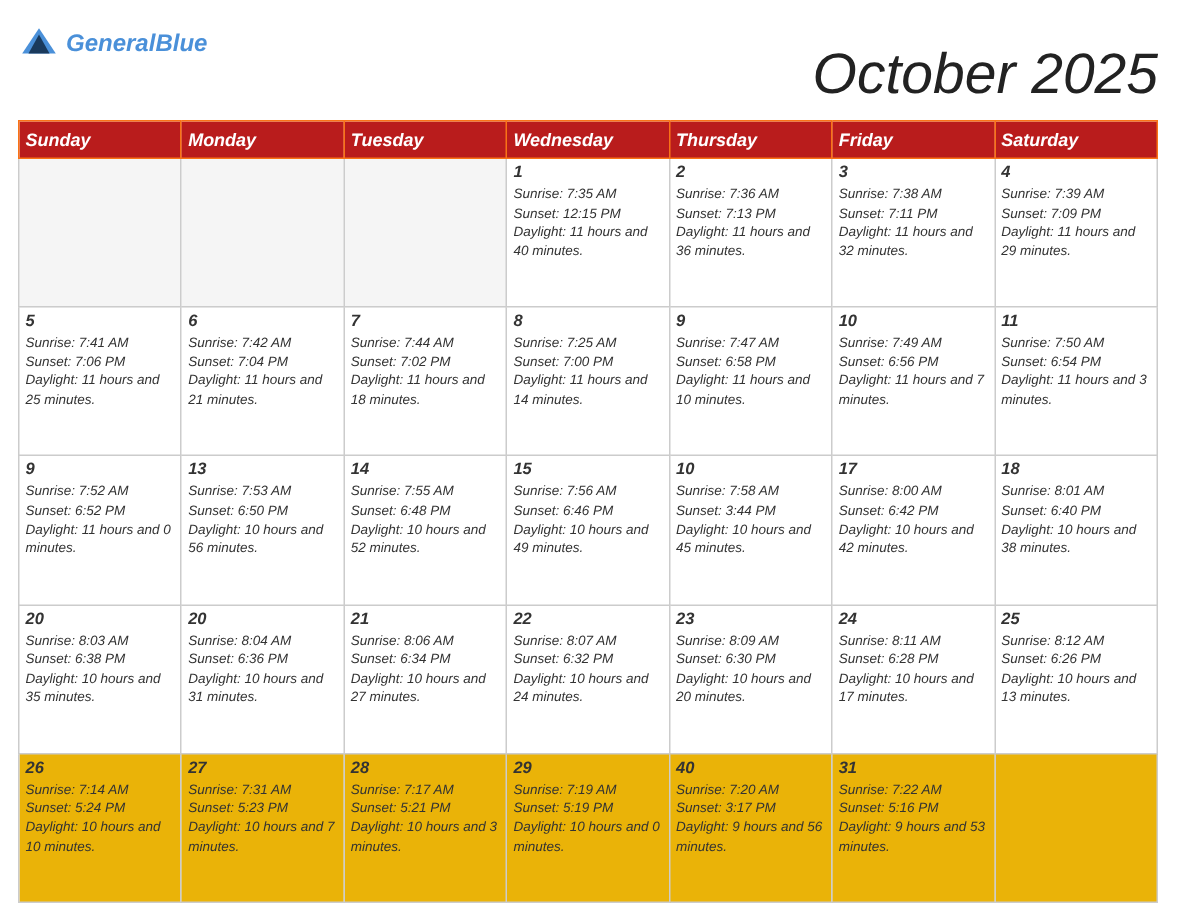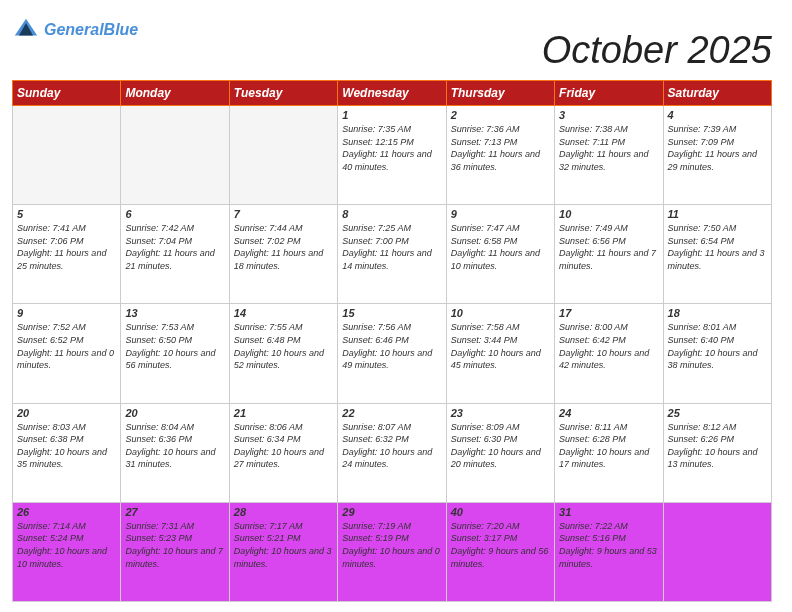--- a/index.html
+++ b/index.html
@@ -77,21 +77,21 @@
       vertical-align: top;
       padding: 3px 4px;
       font-size: 9.5px;
       color: #333;
       height: 88px;
     }
     .calendar tbody tr td.empty {
       background: #f5f5f5;
     }
     .calendar tbody tr:last-child td {
-      background: #d946ef;
+      background: #eab308;
     }
     .day-number {
       font-size: 11px;
       font-weight: bold;
       color: #333;
       margin-bottom: 2px;
     }
     .day-info {
       font-size: 9px;
       color: #333;

